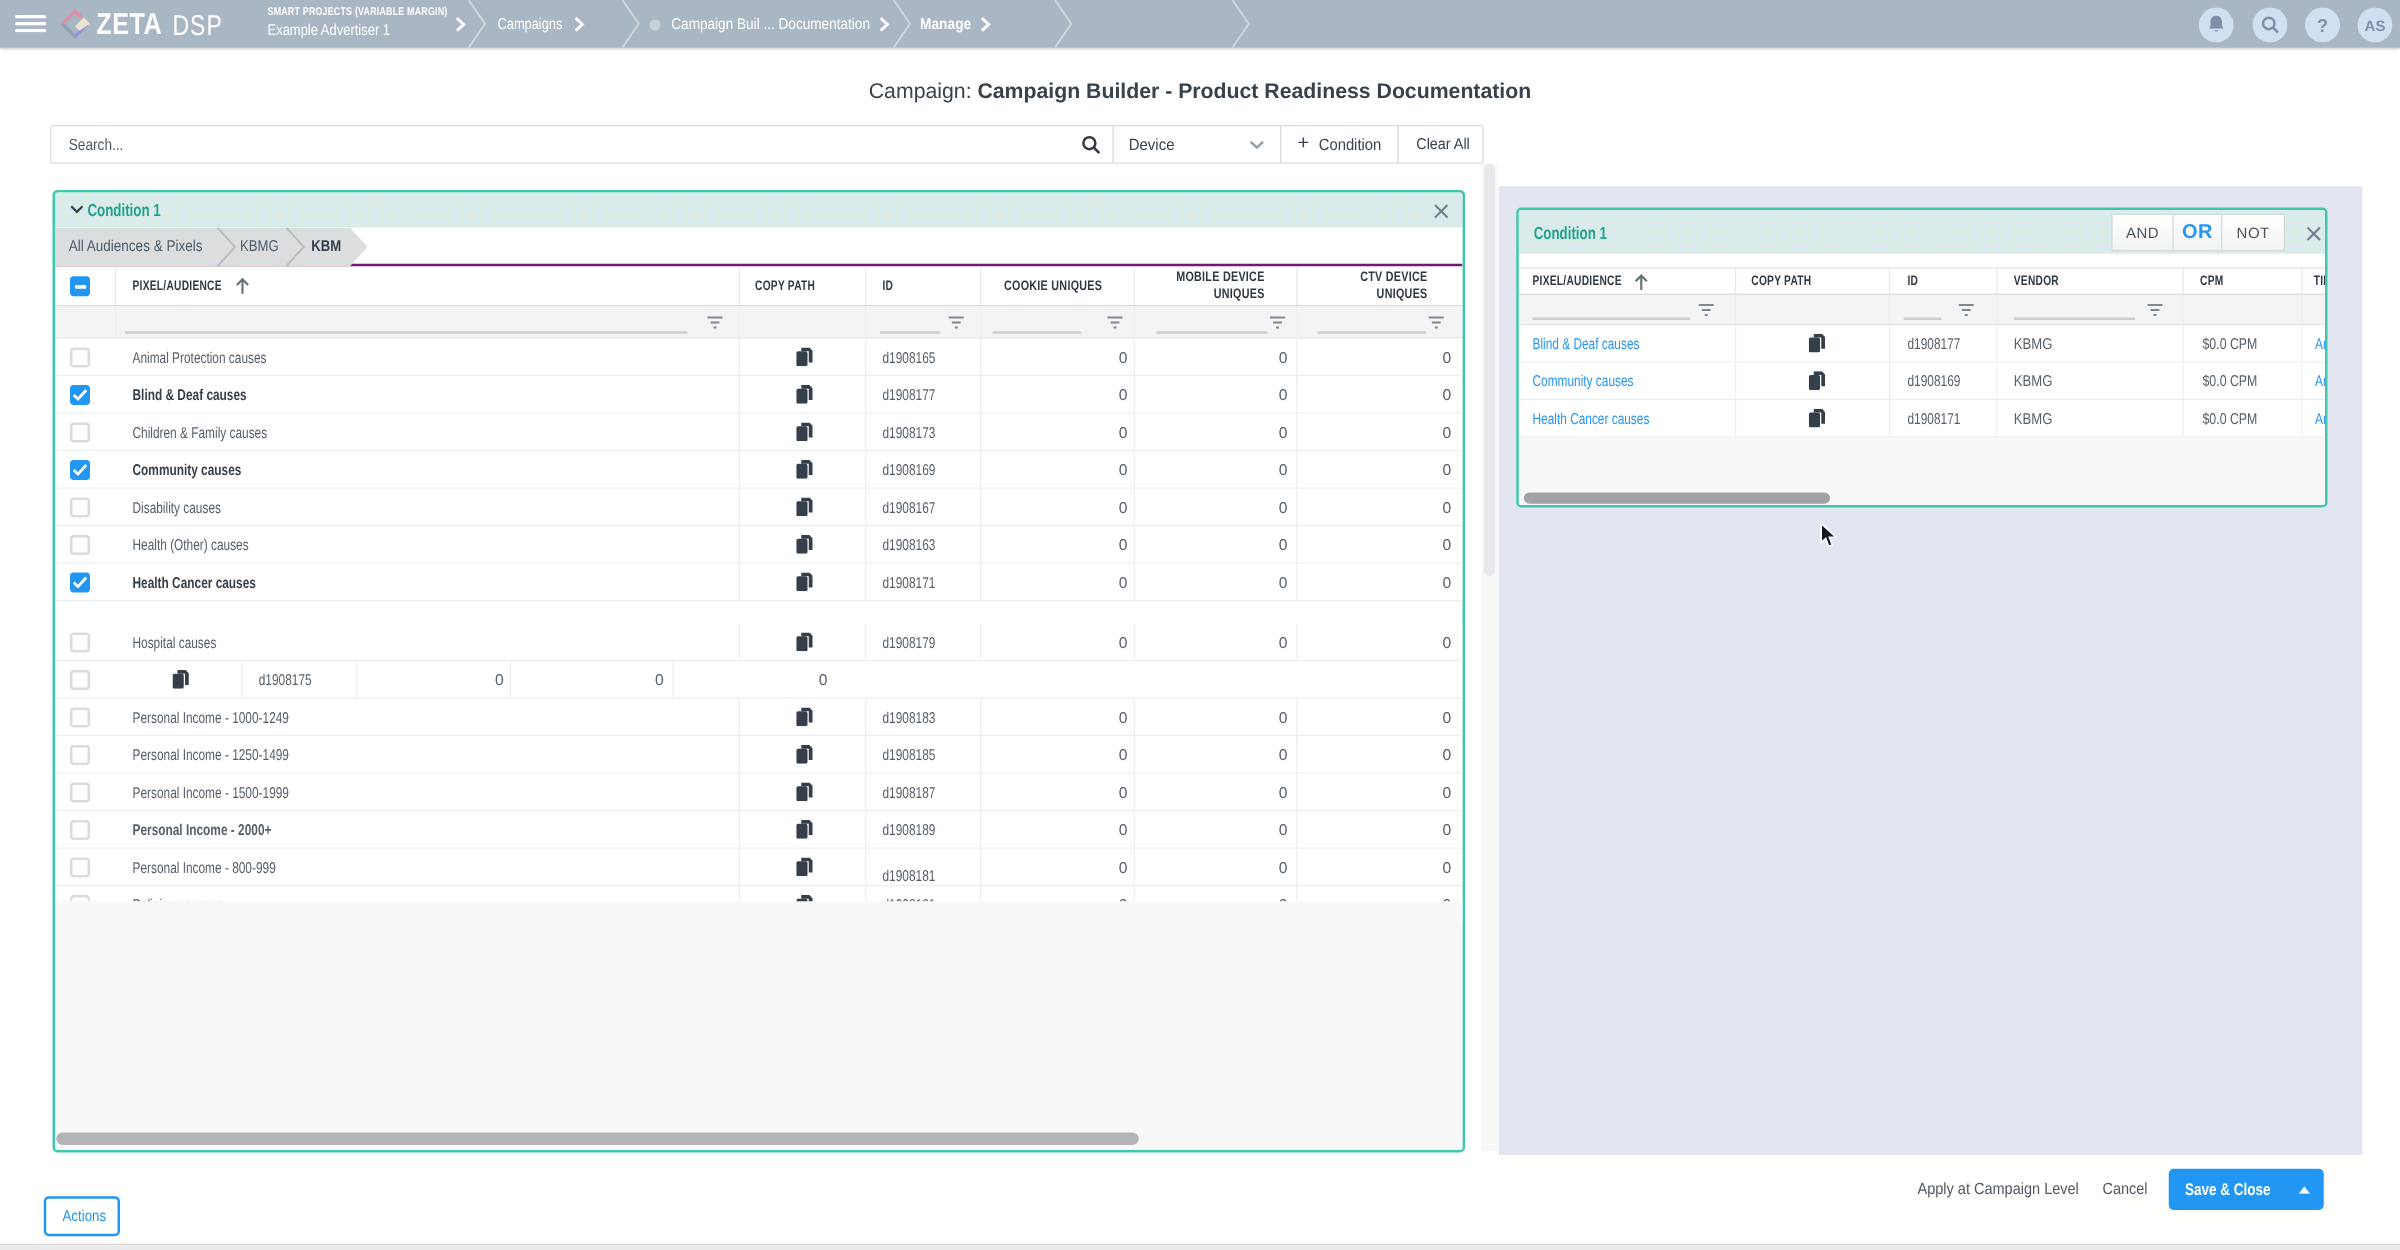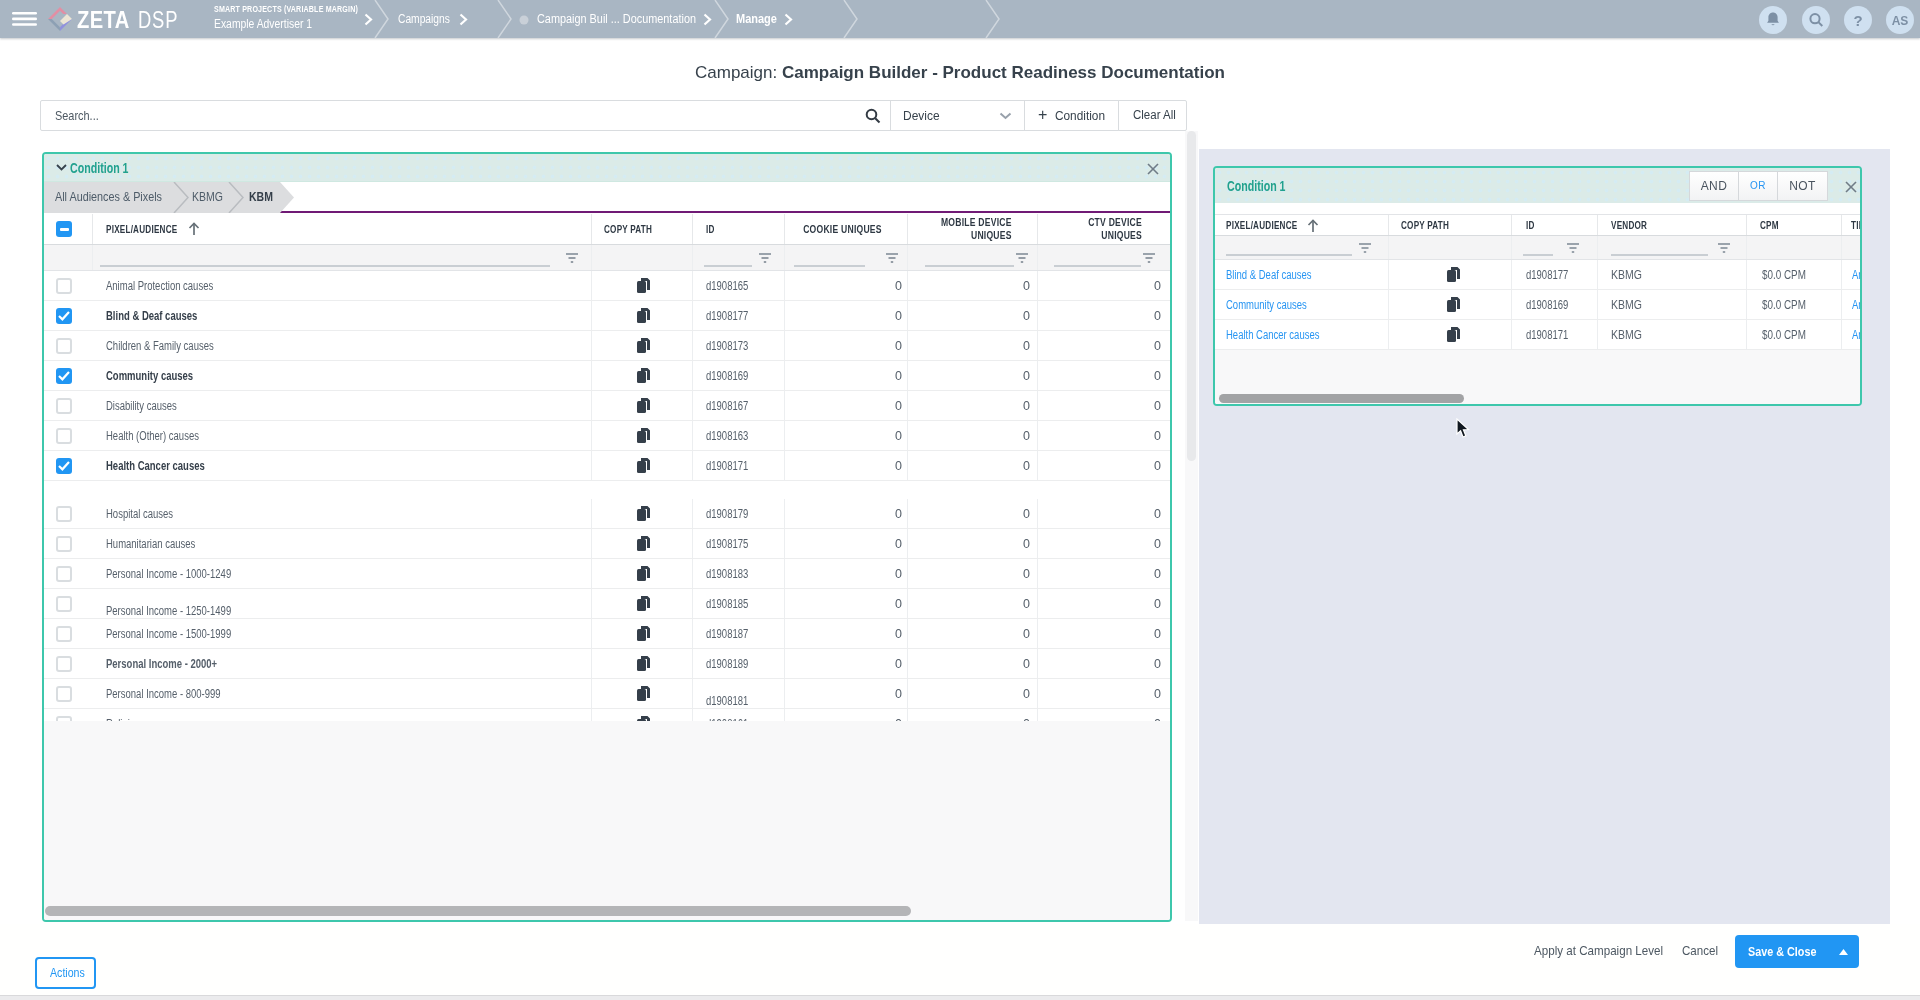--- a/index.html
+++ b/index.html
@@ -167,21 +167,21 @@
 <div class="thumb" style="left:1187px;top:131px;width:9px;height:330px;background:#e8e9eb;"></div>
 
 <div id="backdrop">
   <div id="panelR">
 
     <div class="mint" style="position:absolute;left:0;top:0;width:100%;height:35px;"></div>
     <div class="condlbl sx" style="--s:.76;position:absolute;left:12px;top:10px;">Condition 1</div>
 
     <div style="position:absolute;left:474px;top:2.5px;display:flex;height:30px;">
       <div style="width:50px;background:linear-gradient(#fff,#f2f3f4);border:1px solid #d5d8db;display:flex;align-items:center;justify-content:center;font-size:12px;color:#4a545f;letter-spacing:.4px;">AND</div>
-      <div style="width:39px;background:linear-gradient(#fff,#f2f3f4);border:1px solid #d5d8db;border-left:none;display:flex;align-items:center;justify-content:center;font-size:10px;color:#2795f2;font-weight:400;letter-spacing:.4px;">OR</div>
+      <div style="width:39px;background:linear-gradient(#fff,#f2f3f4);border:1px solid #d5d8db;border-left:none;display:flex;align-items:center;justify-content:center;font-size:16px;color:#2795f2;font-weight:700;letter-spacing:.4px;">OR</div>
       <div style="width:50px;background:linear-gradient(#fff,#f2f3f4);border:1px solid #d5d8db;border-left:none;display:flex;align-items:center;justify-content:center;font-size:12px;color:#4a545f;letter-spacing:.4px;">NOT</div>
     </div>
     <svg class="abs" style="left:630px;top:13px" width="12" height="12" viewBox="0 0 12 12" stroke="#707c87" stroke-width="1.6">
       <line x1="1" y1="1" x2="11" y2="11"></line>
         <line x1="11" y1="1" x2="1" y2="11"></line>
     </svg>
 
     <div style="position:absolute;left:0;top:46px;width:780px;">
       <div class="hrow" style="height:22px;border-top:1px solid #e2e4e7;">
         <div class="hcell" style="width:174px;padding-left:11px;">
@@ -633,23 +633,20 @@
           <span class="txt">0</span>
         </div>
 <div class="cell r" style="width:132px;padding-right:9px;border-right:none;">
           <span class="txt">0</span>
         </div>
 </div>
       <div class="drow" style="height:30px;">
 <div class="cell" style="width:49px;padding-left:12px;border-right:none;">
           <div class="cb"></div>
         </div>
-<div class="cell" style="width:499px;padding-left:13px;">
-          <span class="txt sx" style="--s:.76">Humanitarian causes</span>
-        </div>
 <div class="cell" style="width:101px;">
           <svg style="margin-left:45px" width="14" height="15" viewBox="0 0 14 15">
             <rect x="0" y="3" width="9" height="12" rx="1.5" fill="#353f4a"></rect>
             <path d="M4 0 h6.5 L13 2.5 V12 h-3 V3 H4 Z" fill="#353f4a"></path>
           </svg>
         </div>
 <div class="cell" style="width:92px;padding-left:13px;">
           <span class="txt sx" style="--s:.76">d1908175</span>
         </div>
 <div class="cell r" style="width:123px;padding-right:5px;">
@@ -685,21 +682,21 @@
           <span class="txt">0</span>
         </div>
 <div class="cell r" style="width:132px;padding-right:9px;border-right:none;">
           <span class="txt">0</span>
         </div>
 </div>
       <div class="drow" style="height:30px;">
 <div class="cell" style="width:49px;padding-left:12px;border-right:none;">
           <div class="cb"></div>
         </div>
-<div class="cell" style="width:499px;padding-left:13px;align-items:flex-end;">
+<div class="cell" style="width:499px;padding-left:13px;">
           <span class="txt sx" style="--s:.76">Personal Income - 1250-1499</span>
         </div>
 <div class="cell" style="width:101px;">
           <svg style="margin-left:45px" width="14" height="15" viewBox="0 0 14 15">
             <rect x="0" y="3" width="9" height="12" rx="1.5" fill="#353f4a"></rect>
             <path d="M4 0 h6.5 L13 2.5 V12 h-3 V3 H4 Z" fill="#353f4a"></path>
           </svg>
         </div>
 <div class="cell" style="width:92px;padding-left:13px;">
           <span class="txt sx" style="--s:.76">d1908185</span>

